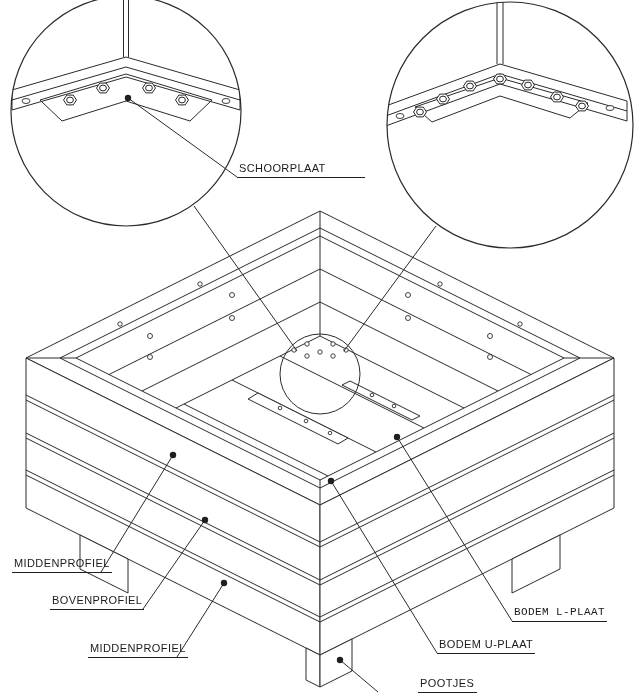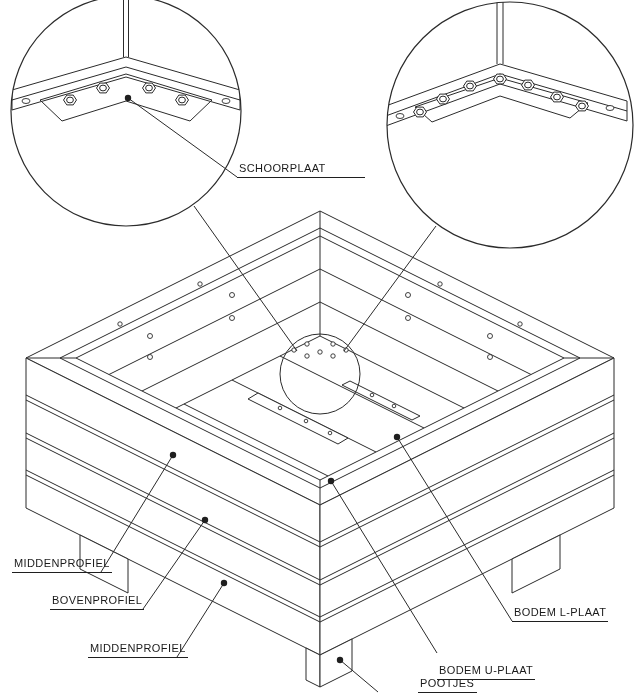--- a/index.html
+++ b/index.html
@@ -234,17 +234,17 @@
     <circle class="dot" cx="397" cy="437" r="3.2"></circle>
     <circle class="dot" cx="331" cy="481" r="3.2"></circle>
     <circle class="dot" cx="340" cy="660" r="3.2"></circle>
   </g>
 </svg>
 
 <div class="label" style="left:237px; top:162px; min-width:124px;">SCHOORPLAAT</div>
 <div class="label" style="left:12px; top:557px; min-width:86px;">MIDDENPROFIEL</div>
 <div class="label" style="left:50px; top:594px; min-width:90px;">BOVENPROFIEL</div>
 <div class="label" style="left:88px; top:642px; min-width:86px;">MIDDENPROFIEL</div>
-<div class="label" style="left:512px; top:606px; min-width:89px;">BODEM L-PLAAT</div>
-<div class="label" style="left:437px; top:664px; min-width:91px;">BODEM U-PLAAT</div>
+<div class="label" style="left:512px; top:606px; min-width:89px;font-family:Liberation Mono, monospace;">BODEM L-PLAAT</div>
+<div class="label" style="left:437px; top:638px; min-width:91px;">BODEM U-PLAAT</div>
 <div class="label" style="left:378px; top:677px; min-width:55px;margin-left:40px;">POOTJES</div>
 
 </div>
 
 </body></html>

